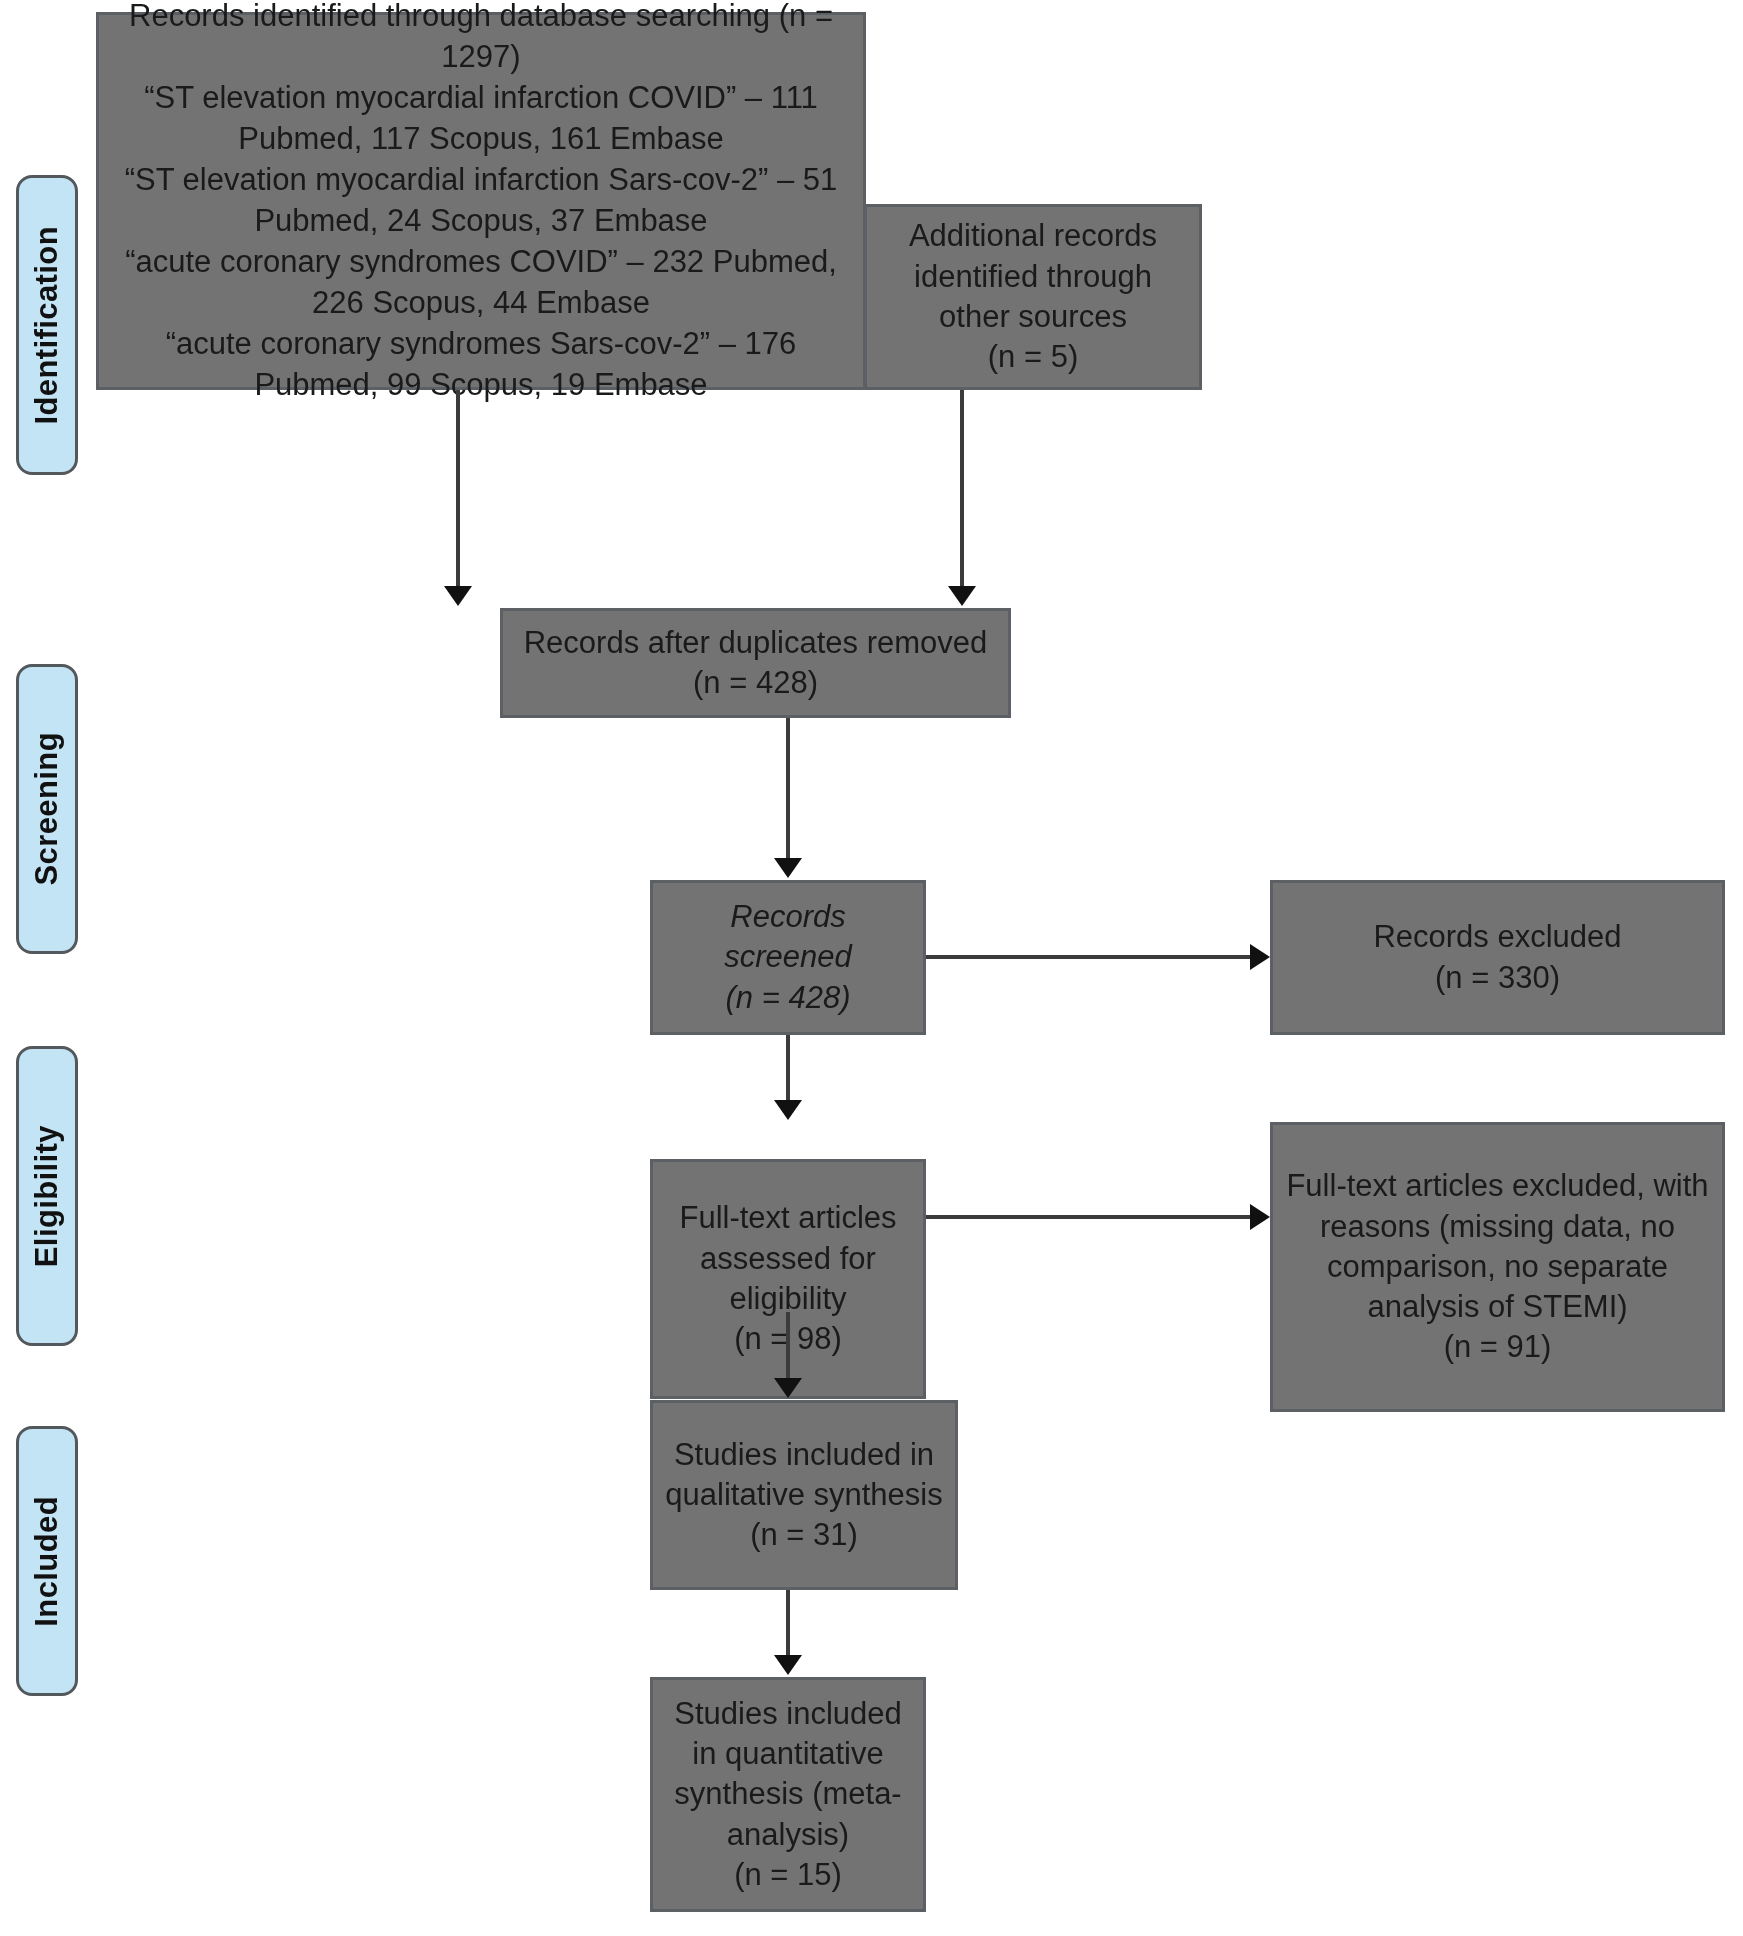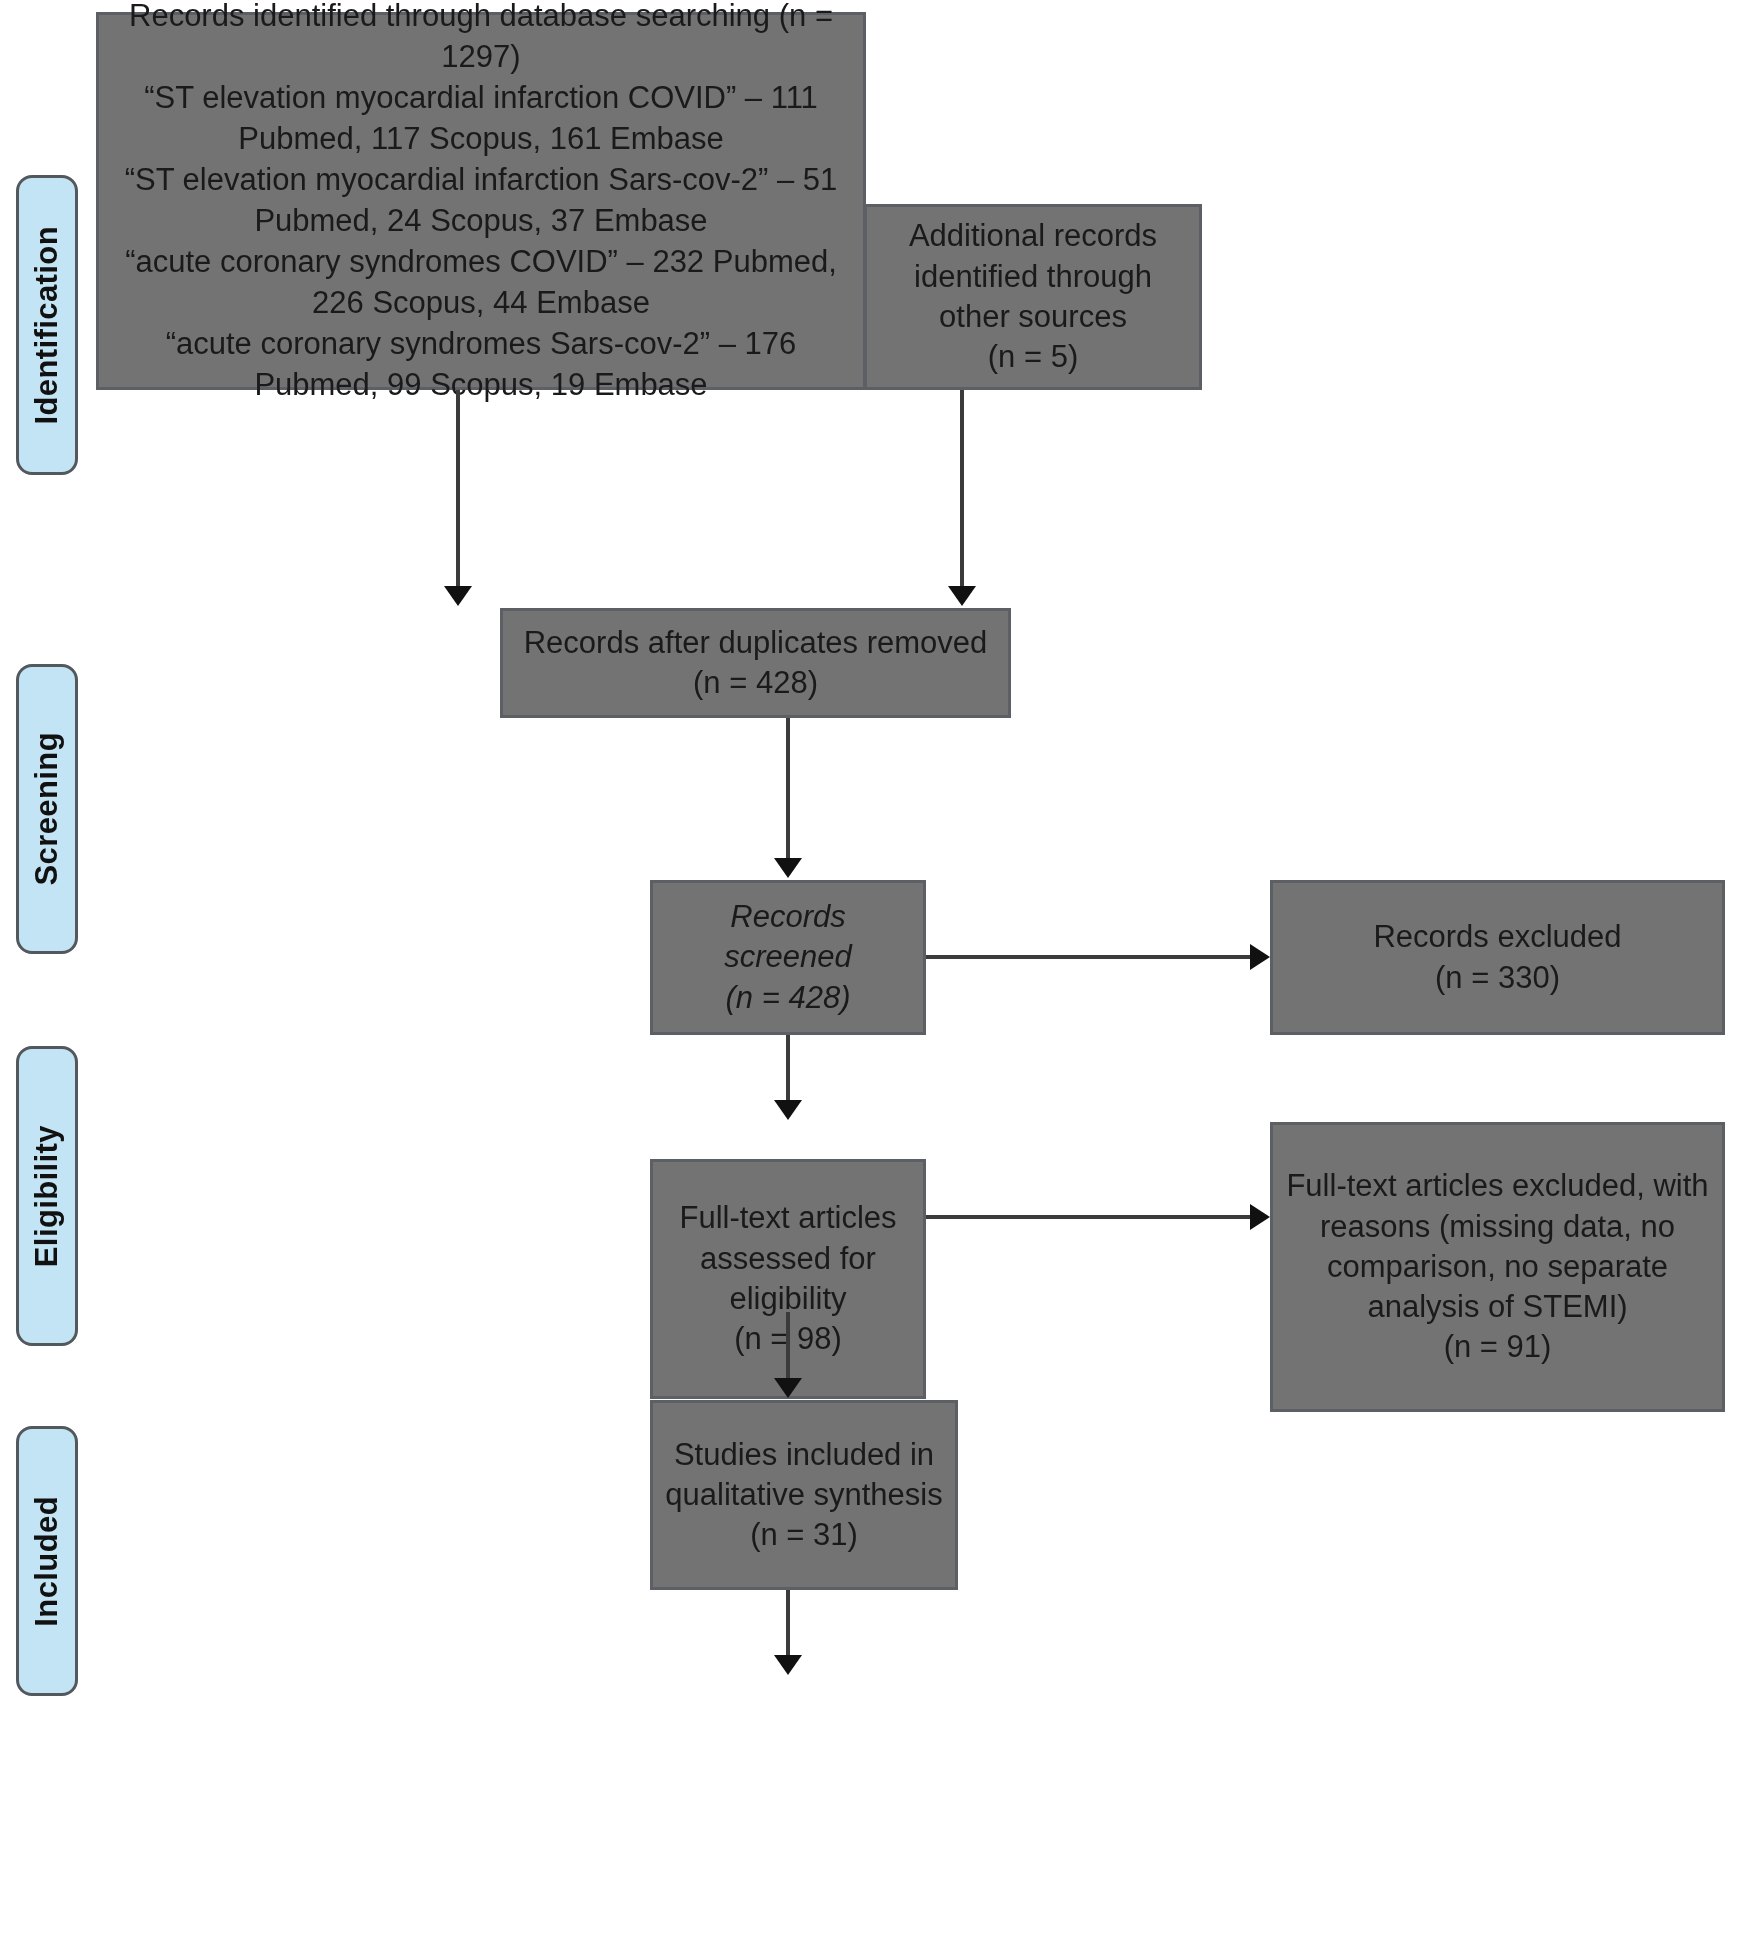--- a/index.html
+++ b/index.html
@@ -149,20 +149,24 @@
   <div class="box" style="left:1270px; top:1122px; width:455px; height:290px;">
     <div class="box-text">Full-text articles excluded, with reasons (missing data, no comparison, no separate analysis of STEMI)
 (n =  91)</div>
   </div>
 
   <div class="box" style="left:650px; top:1400px; width:308px; height:190px;">
     <div class="box-text">Studies included in qualitative synthesis
 (n =  31)</div>
   </div>
 
+  <div class="box" style="left:650px; top:1677px; width:276px; height:235px;">
+    <div class="box-text">Studies included in quantitative synthesis (meta-analysis)
+(n =  15)</div>
+  </div>
 
   <div class="vline" style="left:456px; top:390px; height:198px;"></div>
   <div class="arrow-down" style="left:444px; top:586px;"></div>
 
   <div class="vline" style="left:960px; top:390px; height:198px;"></div>
   <div class="arrow-down" style="left:948px; top:586px;"></div>
 
   <div class="vline" style="left:786px; top:718px; height:142px;"></div>
   <div class="arrow-down" style="left:774px; top:858px;"></div>
 

